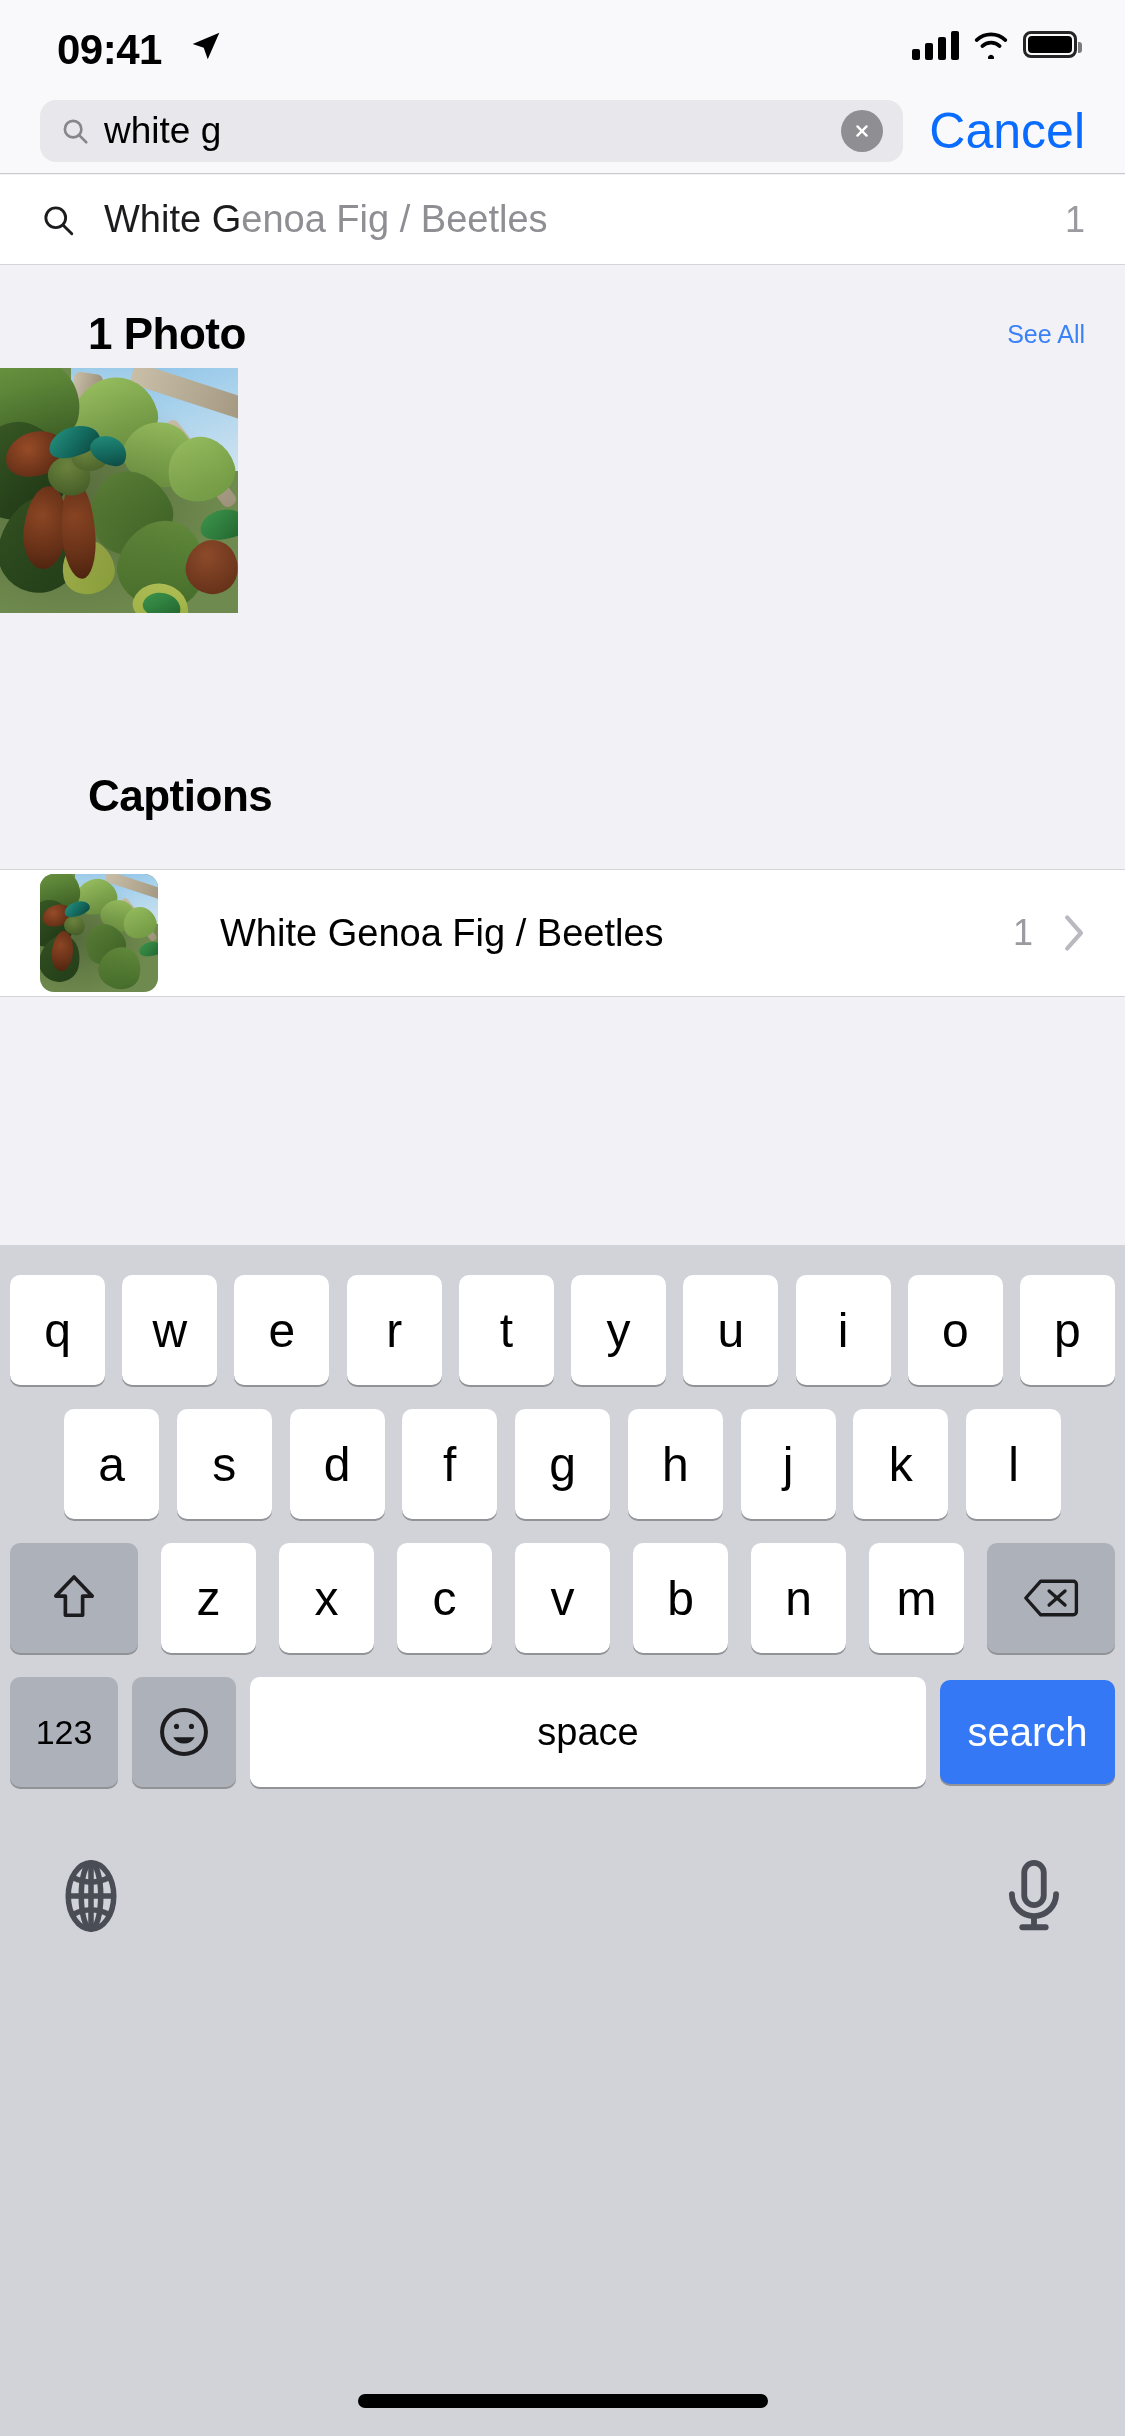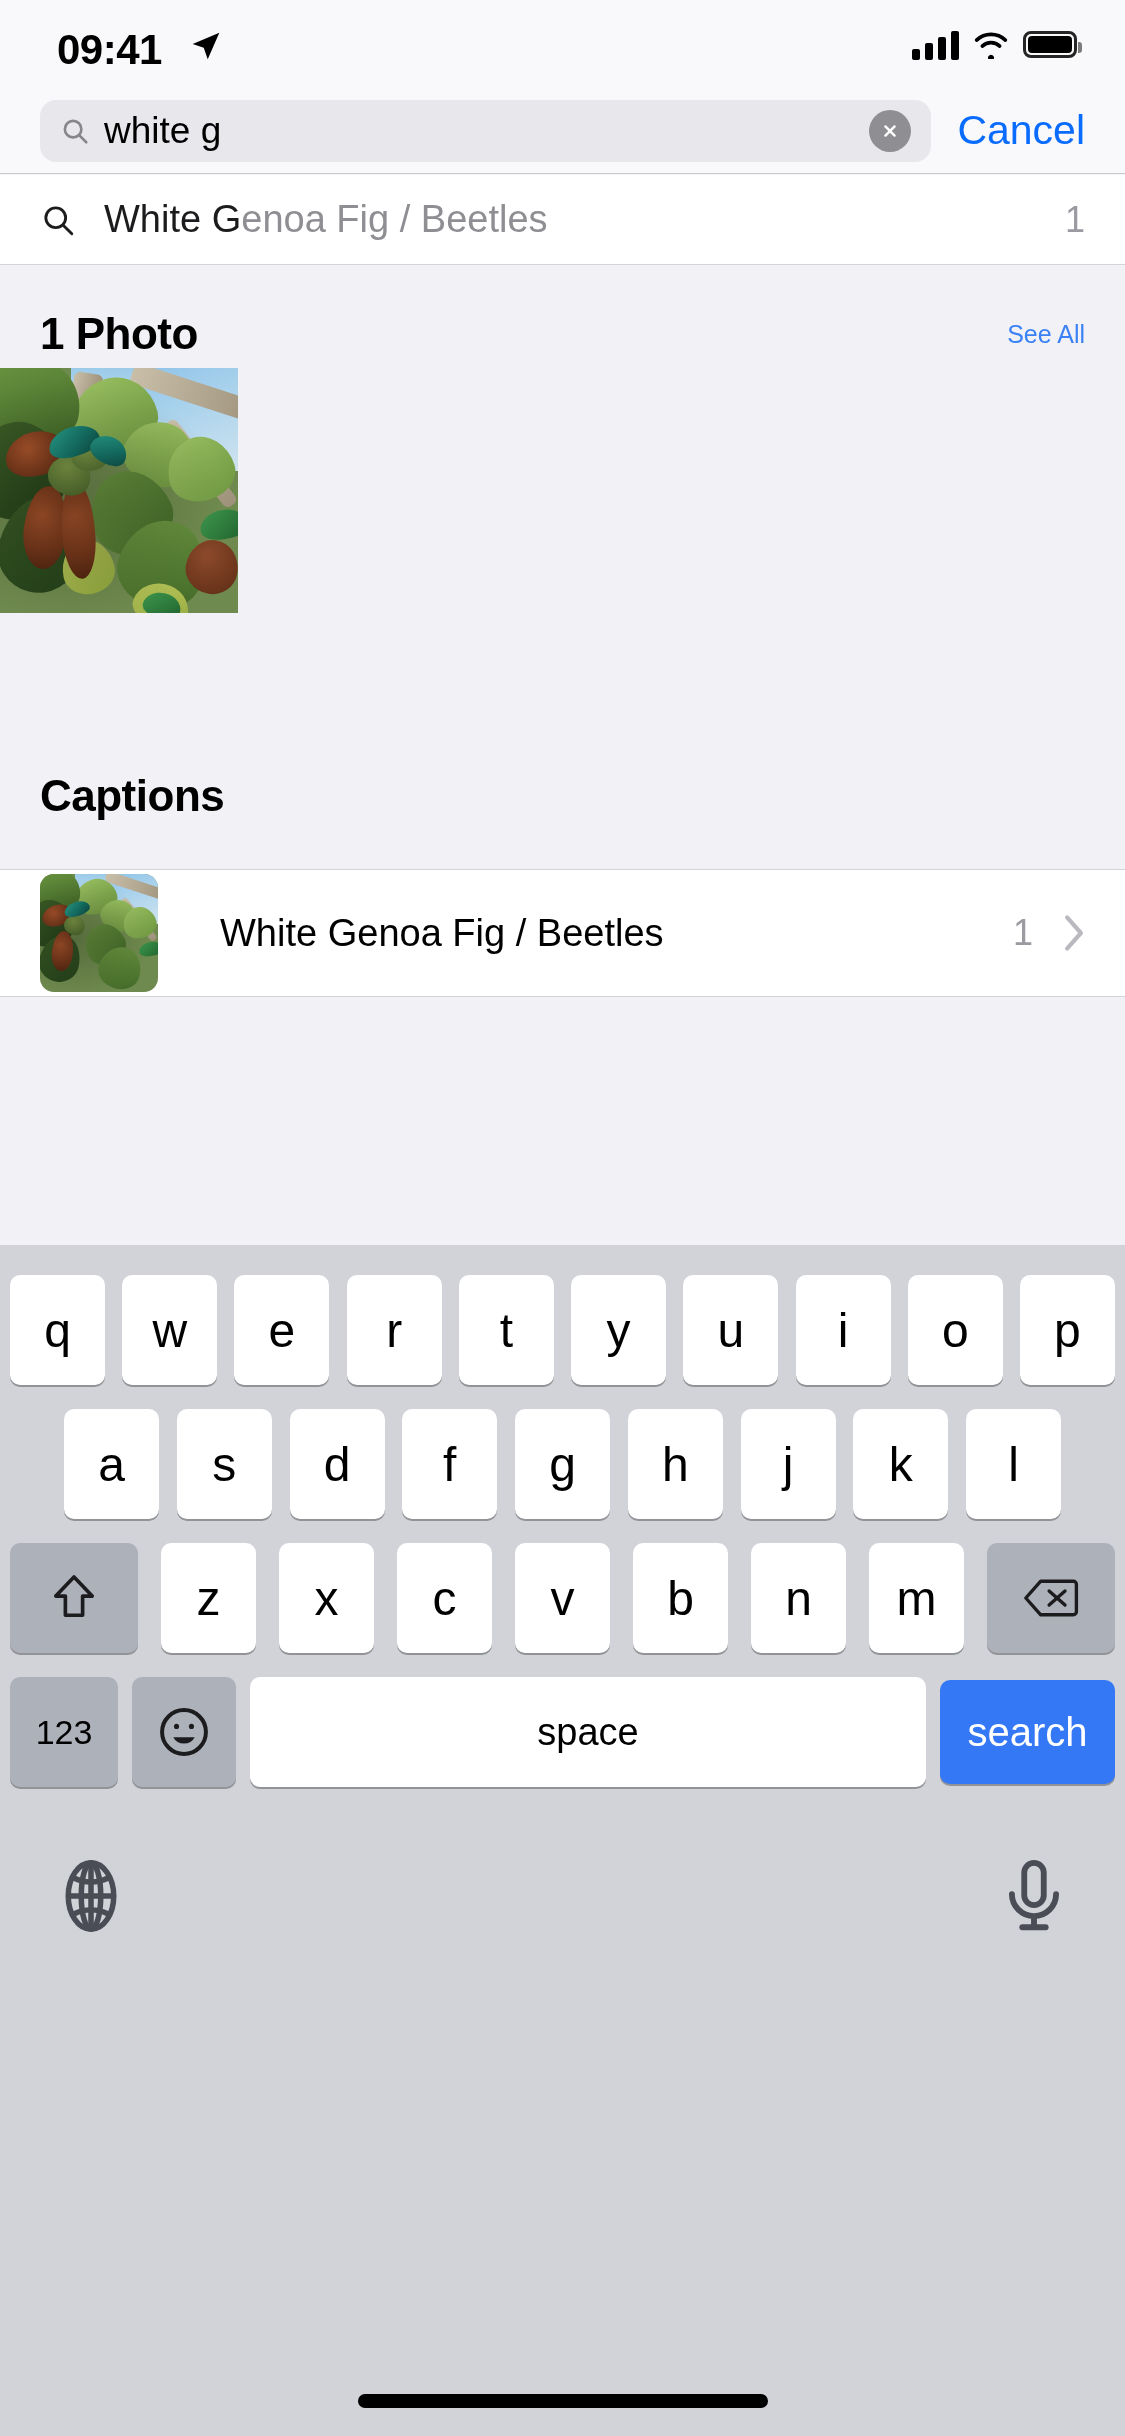--- a/index.html
+++ b/index.html
@@ -50,21 +50,21 @@
     display:flex; align-items:center; padding:0 20px; position:relative;
   }
   .field .mag { width:30px; height:30px; flex:0 0 auto; margin-right:14px; }
   .field-text { font-size:37px; color:#000; flex:1; }
   .clearbtn {
     width:42px; height:42px; border-radius:50%; background:#8e8e93;
     display:flex; align-items:center; justify-content:center; flex:0 0 auto;
   }
   .clearbtn svg { width:22px; height:22px; }
   .cancel {
-    margin-left:26px; font-size:41px; color:#0a6cff; white-space:nowrap;
+    margin-left:26px; font-size:50px; color:#0a6cff; white-space:nowrap;
   }
 
   
   .suggest {
     position:absolute; top:175px; left:0; width:1125px; height:90px;
     background:#fff; display:flex; align-items:center; padding:0 40px;
     border-bottom:1px solid #d4d4d8;
   }
   .suggest .mag2 { width:36px; height:36px; margin-right:28px; flex:0 0 auto; }
   .suggest-label { font-size:38px; flex:1; }
@@ -74,21 +74,21 @@
 
   
   .sec-photos {
     position:absolute; top:266px; left:0; width:1125px; height:453px;
     background:#f1f1f6;
   }
   .sec-head {
     position:absolute; top:43px; left:0; width:100%;
     display:flex; align-items:center; padding:0 40px; justify-content:space-between;
   }
-  .sec-title { font-size:44px; font-weight:700; color:#000; letter-spacing:-0.5px; }
+  .sec-title { font-size:44px; font-weight:700; color:#000; letter-spacing:-0.5px;margin-left:48px; }
   .see-all { font-size:25px; color:#3b82f6; }
 
   .photo-strip { position:absolute; top:102px; left:0; width:100%; height:245px; }
   .photo-thumb {
     position:absolute; left:0; top:0; width:238px; height:245px; overflow:hidden;
   }
 
   
   .sec-captions {
     position:absolute; top:719px; left:0; width:1125px; height:150px;

